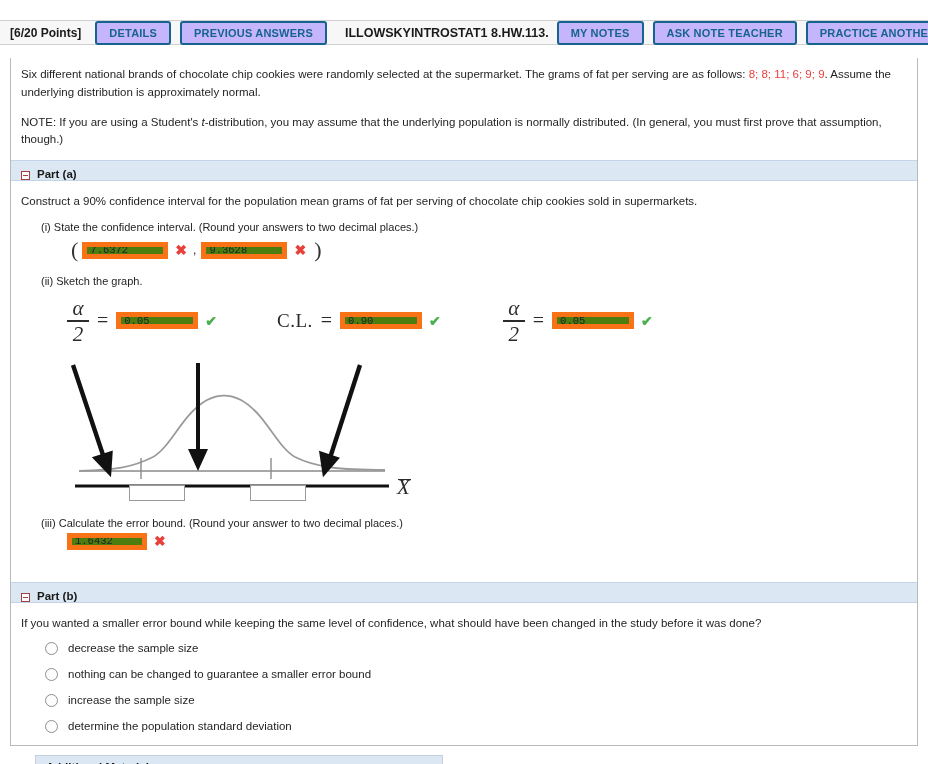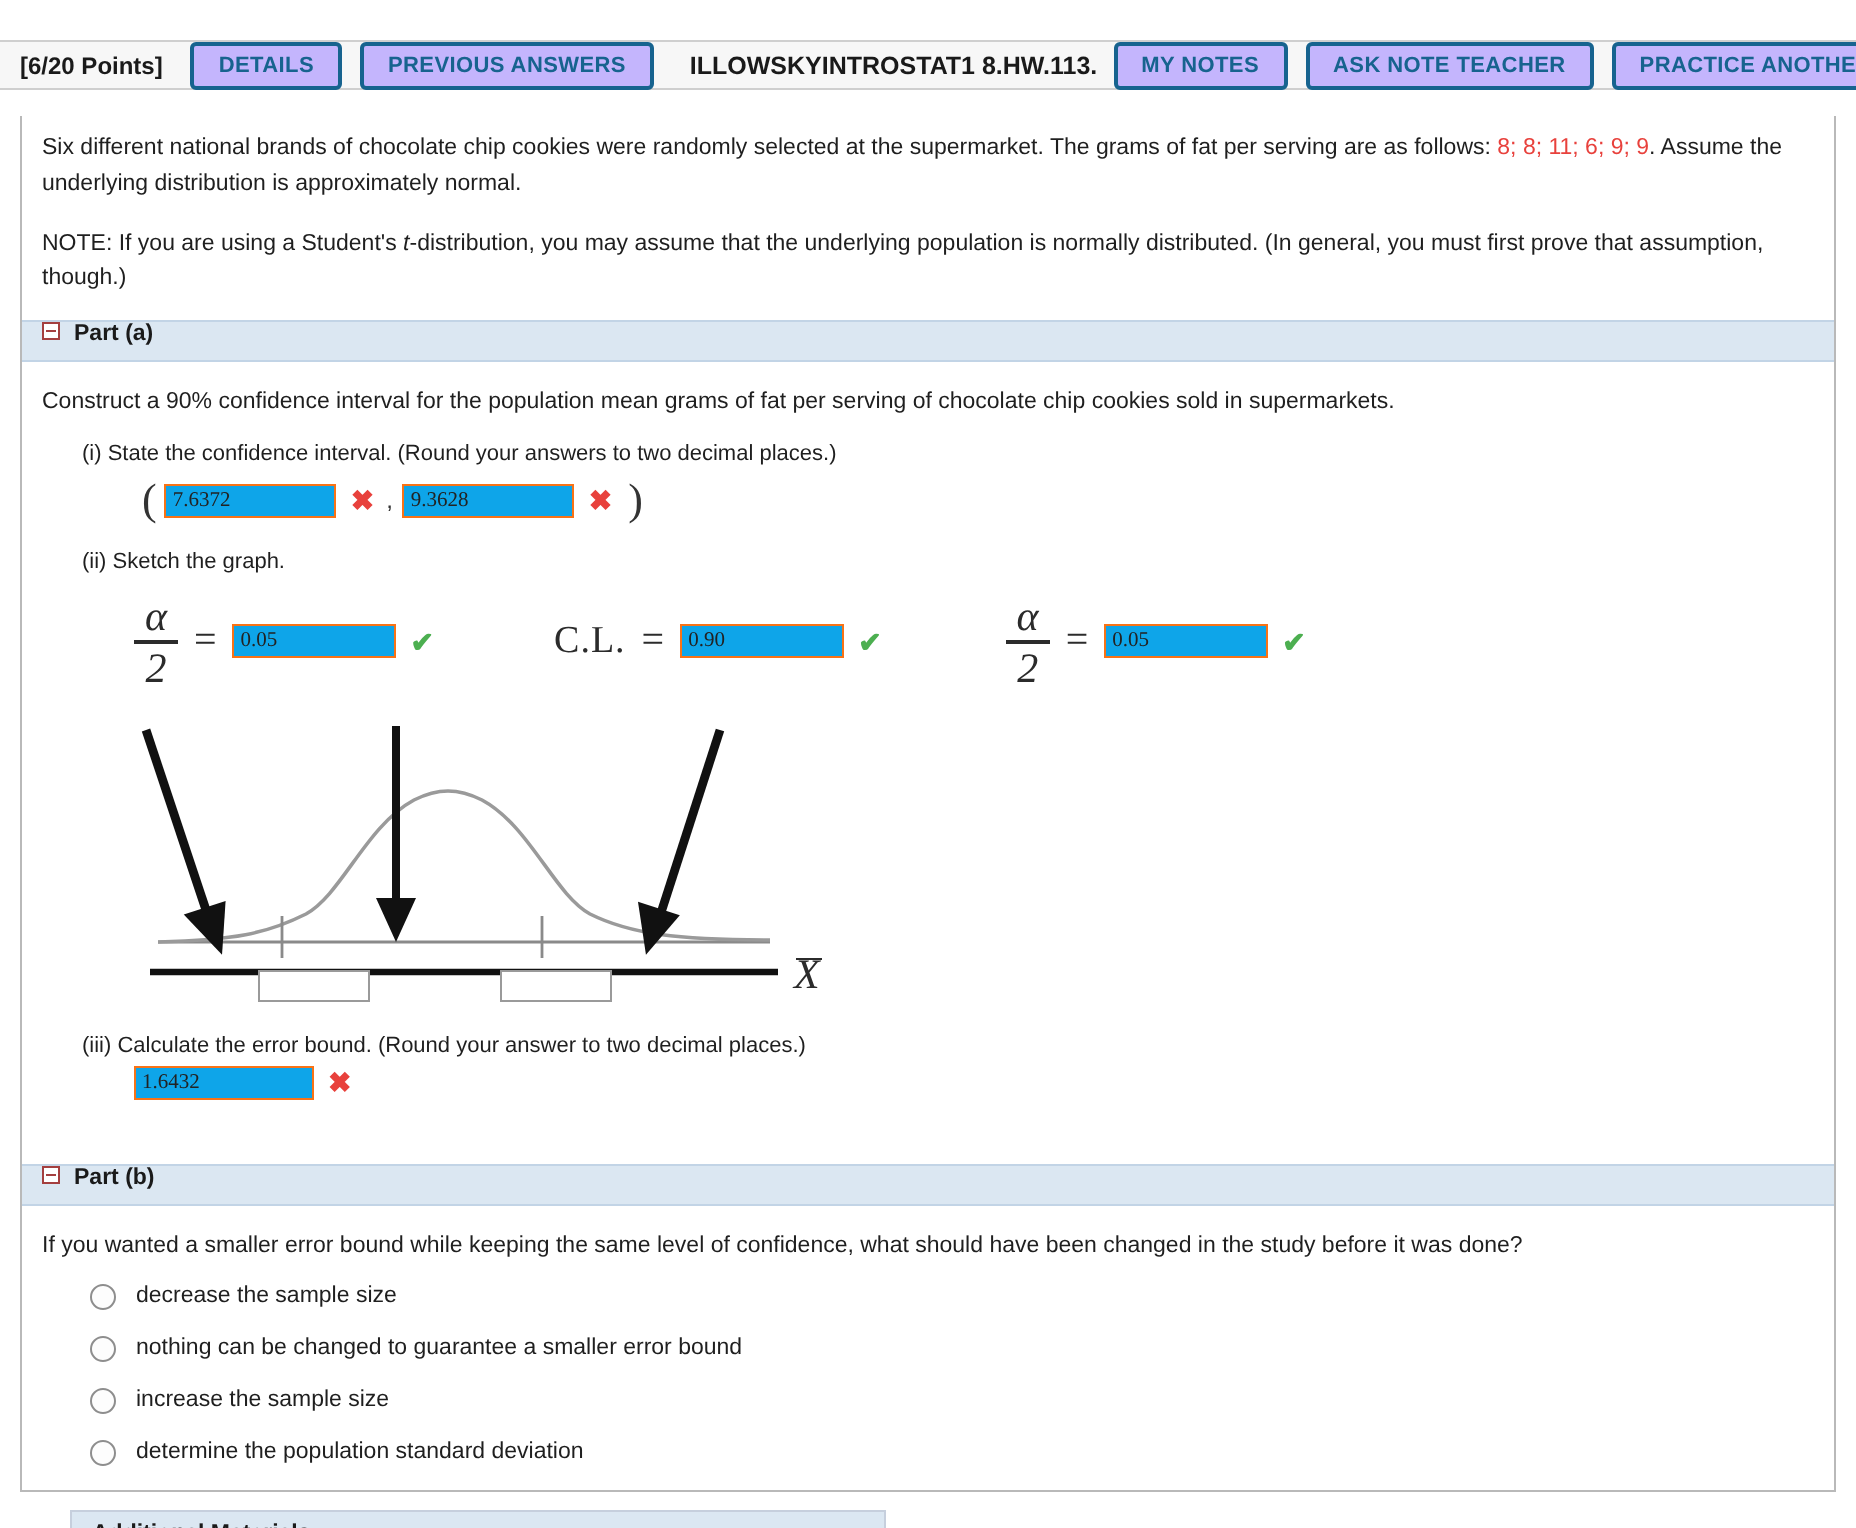--- a/index.html
+++ b/index.html
@@ -94,21 +94,21 @@
   .note i { font-style: italic; }
 
   
   .partbar {
     margin-top: 12px;
     height: 21px;
     background: #dbe7f2;
     border-top: 1px solid #c2d4e6;
     border-bottom: 1px solid #c2d4e6;
     display: flex;
-    align-items: flex-start;
+    align-items: flex-end;
     padding-left: 10px;
     box-sizing: border-box;
   }
   .collapse-icon {
     width: 9px;
     height: 9px;
     border: 1px solid #a43f3f;
     position: relative;
     margin-right: 7px;
     box-sizing: border-box;
@@ -152,33 +152,33 @@
     align-items: center;
   }
   .paren {
     font-size: 22px;
     font-family: "Liberation Serif", serif;
     color: #333;
     line-height: 1;
     margin: 0 4px;
   }
   input.txt {
-    font-family: Liberation Serif, serif;
+    font-family: Liberation Mono, monospace;
     font-size: 10.5px;
     color: #222;
-    border: 1px solid #f97316;
-    background: #0ea5e9;
+    border: 5px solid #f97316;
+    background: #4d7c0f;
     height: 17px;
     padding: 0 3px;
     box-sizing: border-box;
     outline: none;
   }
   .w80 { width: 82px; }
   .w86 { width: 86px; }
-  .w90 { width: 90px; }
+  .w90 { width: 80px; }
 
   .xmark {
     color: #e8413c;
     font-size: 14px;
     font-weight: bold;
     margin: 0 4px 0 7px;
     line-height: 1;
   }
   .check {
     color: #4caf50;

